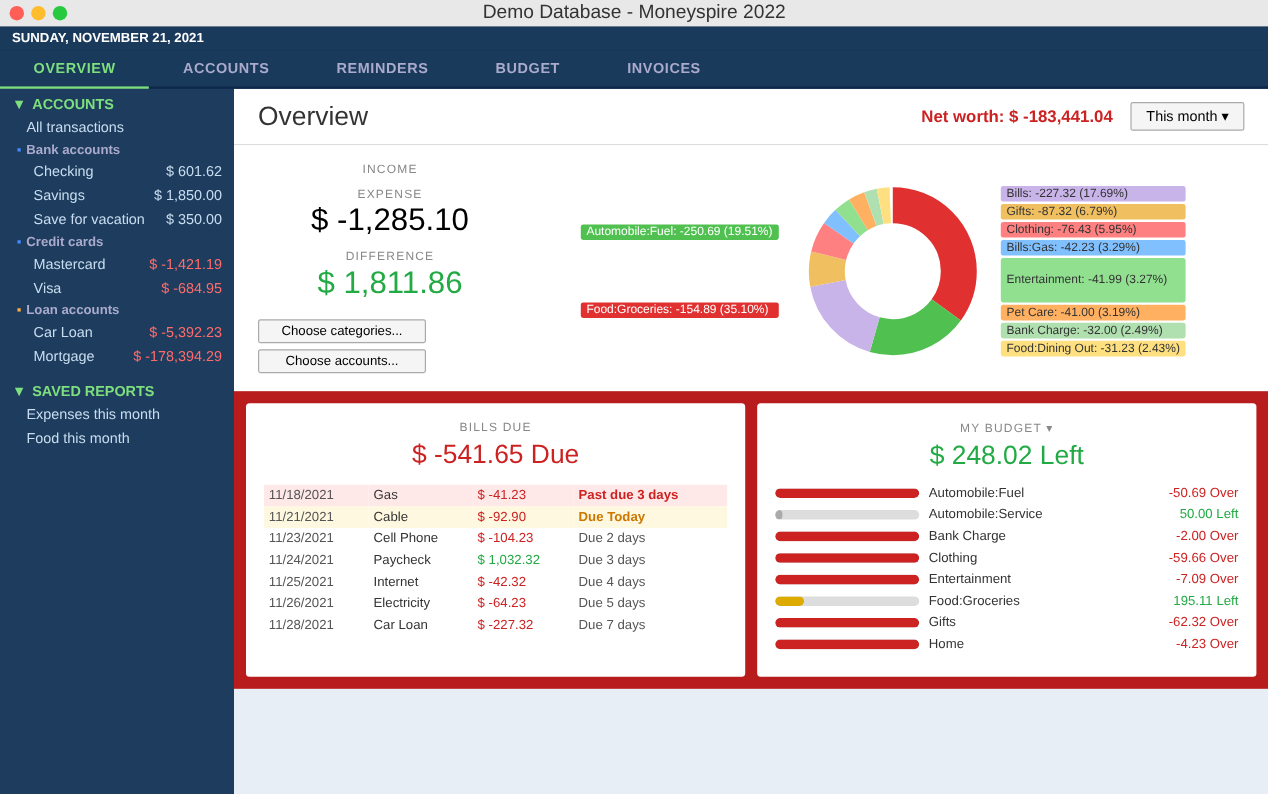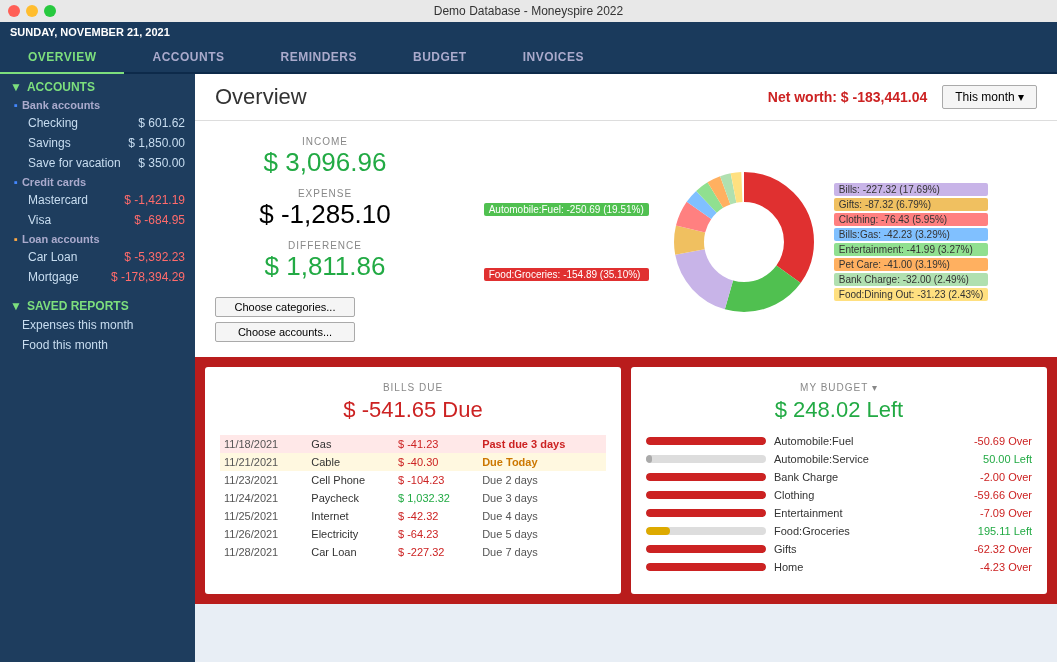--- a/index.html
+++ b/index.html
@@ -5,21 +5,21 @@
     * { box-sizing: border-box; margin: 0; padding: 0; }
     body { font-family: -apple-system, BlinkMacSystemFont, 'Segoe UI', sans-serif; font-size: 12px; background: #1a2a4a; width: 1057px; height: 662px; overflow: hidden; }
 
     
     .titlebar { background: #e8e8e8; height: 22px; display: flex; align-items: center; justify-content: center; position: relative; }
     .titlebar-buttons { position: absolute; left: 8px; display: flex; gap: 6px; align-items: center; }
     .titlebar-btn { width: 12px; height: 12px; border-radius: 50%; }
     .btn-red { background: #ff5f56; }
     .btn-yellow { background: #ffbd2e; }
     .btn-green { background: #27c93f; }
-    .titlebar-title { font-size: 12px; color: #333; }
+    .titlebar-title { font-size: 16px; color: #333; }
 
     
     .app { display: flex; flex-direction: column; height: 640px; }
 
     
     .datebar { background: #1a3a5c; color: #fff; padding: 4px 10px; font-size: 11px; font-weight: bold; }
 
     
     .navtabs { background: #1a3a5c; display: flex; align-items: center; border-bottom: 2px solid #0d2a4a; }
     .navtab { padding: 8px 28px; color: #aac; font-size: 12px; font-weight: 600; cursor: pointer; text-transform: uppercase; letter-spacing: 0.5px; }
@@ -121,20 +121,23 @@
   </div>
 
   <div class="content-area">
 
     <div class="sidebar">
 
       <div class="sidebar-group-header">
         <span>▼</span>
         <span>ACCOUNTS</span>
       </div>
+      <div class="sidebar-item">
+        <span>All transactions</span>
+      </div>
 
       <div class="sidebar-subgroup">
         <span style="color:#4488ff;">▪</span>
         <span>Bank accounts</span>
       </div>
       <div class="sidebar-item sub">
         <span>Checking</span>
         <span class="amount">$ 601.62</span>
       </div>
       <div class="sidebar-item sub">
@@ -191,21 +194,20 @@
         <div style="display:flex; align-items:center; gap:15px;">
           <span class="net-worth">Net worth: $ -183,441.04</span>
           <button class="this-month-btn">This month ▾</button>
         </div>
       </div>
 
       <div class="overview-stats">
         <div class="stats-left">
           <div class="stat-block">
             <div class="stat-label">INCOME</div>
-            <div class="stat-value-income">$ 3,096.96</div>
           </div>
           <div class="stat-block">
             <div class="stat-label">EXPENSE</div>
             <div class="stat-value-expense">$ -1,285.10</div>
           </div>
           <div class="stat-block">
             <div class="stat-label">DIFFERENCE</div>
             <div class="stat-value-diff">$ 1,811.86</div>
           </div>
           <div class="choose-buttons">
@@ -237,21 +239,21 @@
               <circle cx="80" cy="80" r="55" fill="none" stroke="#ffe080" stroke-width="30" stroke-dasharray="8.35 336.9" stroke-dashoffset="-334.5" transform="rotate(-90 80 80)"></circle>
 
               <circle cx="80" cy="80" r="38" fill="white"></circle>
             </svg>
 
             <div style="display:flex;flex-direction:column;gap:2px;font-size:10px;">
               <div style="background:#c8b4e8;padding:1px 5px;border-radius:2px;color:#333;">Bills: -227.32 (17.69%)</div>
               <div style="background:#f0c060;padding:1px 5px;border-radius:2px;color:#333;">Gifts: -87.32 (6.79%)</div>
               <div style="background:#ff8080;padding:1px 5px;border-radius:2px;color:#333;">Clothing: -76.43 (5.95%)</div>
               <div style="background:#80c0ff;padding:1px 5px;border-radius:2px;color:#333;">Bills:Gas: -42.23 (3.29%)</div>
-              <div style="background:#90e090;padding:1px 5px;border-radius:2px;color:#333;">Entertainment: -41.99 (3.27%)</div>
+              <div style="background:#90e090;padding:13px 5px;border-radius:2px;color:#333;">Entertainment: -41.99 (3.27%)</div>
               <div style="background:#ffb060;padding:1px 5px;border-radius:2px;color:#333;">Pet Care: -41.00 (3.19%)</div>
               <div style="background:#b0e0b0;padding:1px 5px;border-radius:2px;color:#333;">Bank Charge: -32.00 (2.49%)</div>
               <div style="background:#ffe080;padding:1px 5px;border-radius:2px;color:#333;">Food:Dining Out: -31.23 (2.43%)</div>
             </div>
           </div>
         </div>
       </div>
 
       <div class="bottom-panels">
 
@@ -263,21 +265,21 @@
 
             <tr style="background: rgb(255, 232, 232);">
     <td class="bills-date">11/18/2021</td>
     <td class="bills-name">Gas</td>
     <td class="bills-amount-neg">$ -41.23</td>
     <td class="bills-status-red">Past due 3 days</td>
   </tr>
                 <tr style="background: rgb(255, 248, 224);">
     <td class="bills-date">11/21/2021</td>
     <td class="bills-name">Cable</td>
-    <td class="bills-amount-neg">$ -40.30</td>
+    <td class="bills-amount-neg">$ -92.90</td>
     <td class="bills-status-yellow">Due Today</td>
   </tr>
                 <tr>
     <td class="bills-date">11/23/2021</td>
     <td class="bills-name">Cell Phone</td>
     <td class="bills-amount-neg">$ -104.23</td>
     <td class="bills-status-normal">Due 2 days</td>
   </tr>
                 <tr>
     <td class="bills-date">11/24/2021</td>

